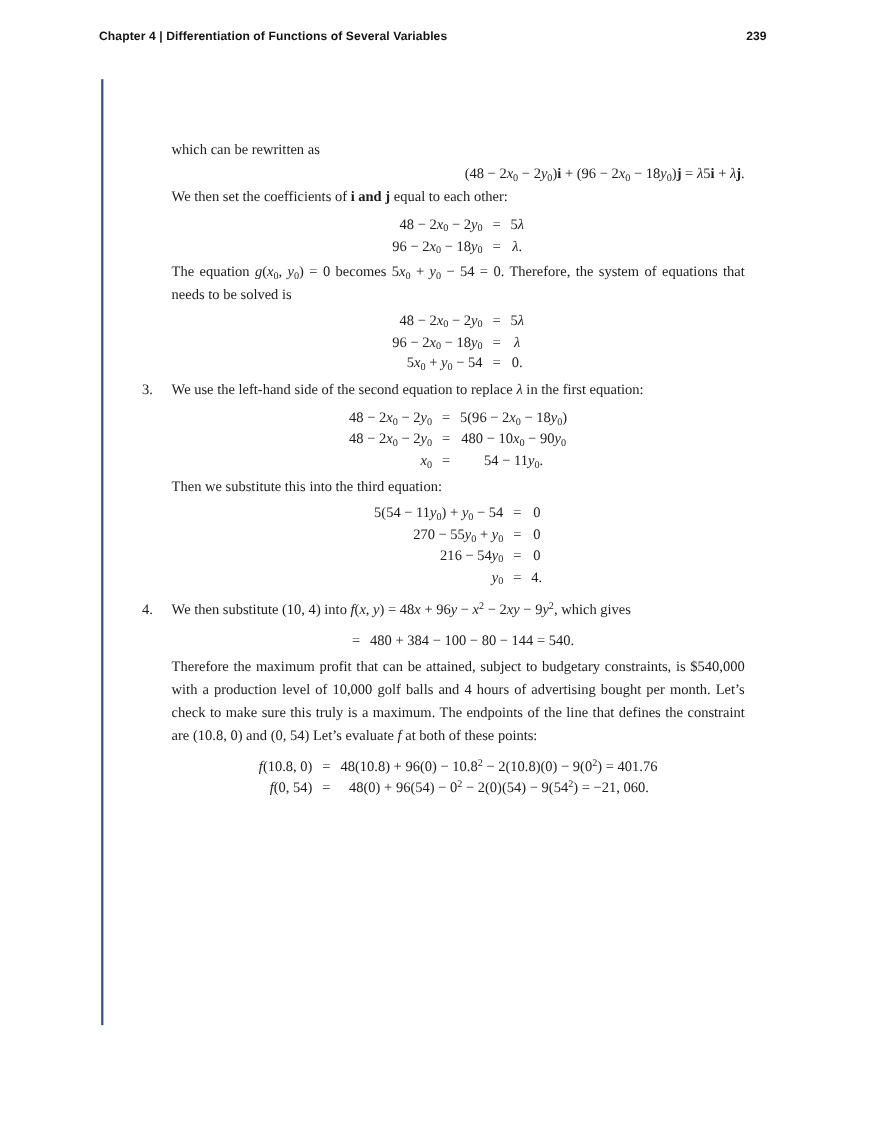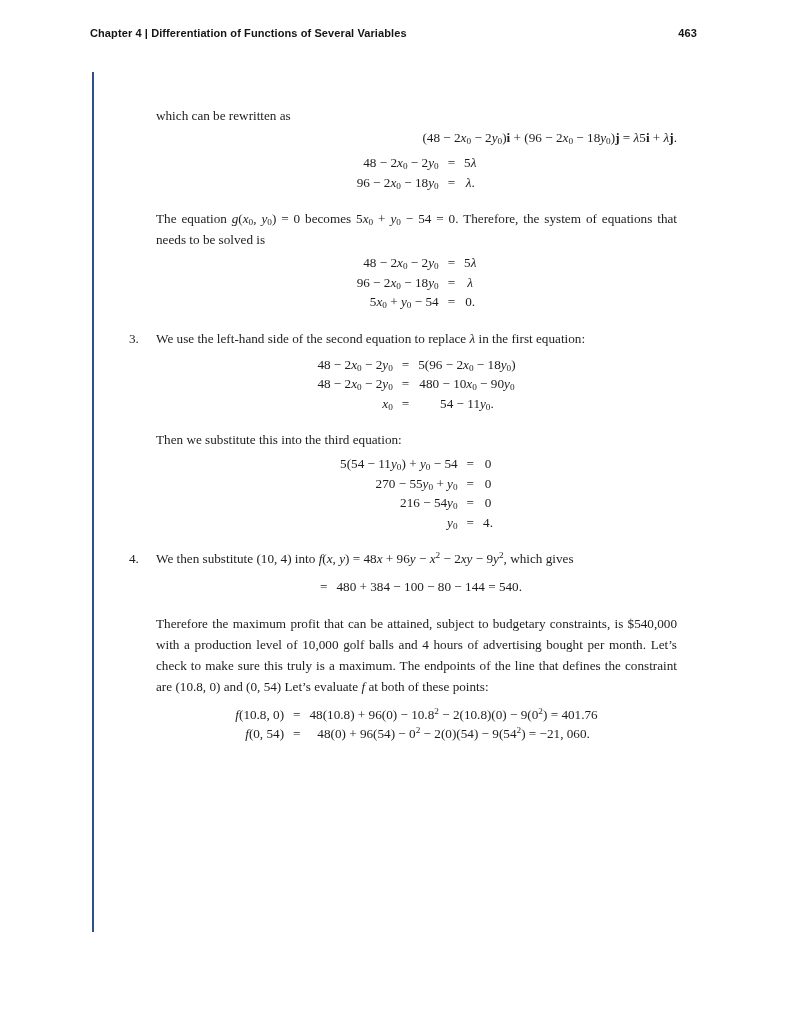--- a/index.html
+++ b/index.html
@@ -11,57 +11,58 @@
   .page-header{
     position:absolute;top:27px;left:90px;right:94px;
     display:flex;justify-content:space-between;align-items:center;
     font-family:"Liberation Sans","DejaVu Sans",sans-serif;
     font-size:11px;font-weight:600;color:#141414;letter-spacing:0.1px;
   }
   .margin-rule{
     position:absolute;left:92px;top:72px;width:2px;height:860px;
   }
   .content{
-    position:absolute;left:156px;top:105px;width:521px;
+    position:absolute;left:156px;top:125px;width:521px;
     font-size:13.2px;
   }
   p.body{margin:0;line-height:21px;text-align:justify;}
   .display-eq{margin:2px 0 0;line-height:20px;text-align:right;}
-  .eq-group{display:table;margin:16px auto;line-height:19.5px;border-spacing:0;}
+  .eq-group{display:table;margin:3px auto;line-height:19.5px;border-spacing:0;}
   .eq-row{display:table-row;}
   .eq-lhs{display:table-cell;text-align:right;white-space:nowrap;}
   .eq-rel{display:table-cell;text-align:center;padding:0 9px;}
   .eq-rhs{display:table-cell;text-align:center;white-space:nowrap;}
   .list-item{position:relative;}
   .list-num{position:absolute;left:-27px;top:0;line-height:21px;}
   sub{font-size:0.7em;line-height:0;vertical-align:-0.25em;}
   sup{font-size:0.7em;line-height:0;vertical-align:0.5em;}
   b{font-weight:bold;}  .mt3{margin-top:3px;}  .mt4{margin-top:4px;}
   .mt5{margin-top:5px;}  .mt6{margin-top:6px;}  .mt8{margin-top:8px;}
   .mt9{margin-top:9px;}  .mt12{margin-top:12px;font-family:Liberation Serif, serif;}
   .mt14{margin-top:14px;} .mt18{margin-top:18px;} .mt1{margin-top:1px;}
 </style>
 </head>
 <body>
 
 <div>
 
   <header class="page-header">
     <span>Chapter 4 | Differentiation of Functions of Several Variables</span>
-    <span>463</span>
+    <span>239</span>
   </header>
 
   <div class="margin-rule" style="background-color: rgb(47, 78, 140);"></div>
 
   <main class="content">
 
     <p class="body">which can be rewritten as</p>
 
     <div class="display-eq">(48 − 2<i>x</i><sub>0</sub> − 2<i>y</i><sub>0</sub>)<b>i</b> + (96 − 2<i>x</i><sub>0</sub> − 18<i>y</i><sub>0</sub>)<b>j</b> = <i>λ</i>5<b>i</b> + <i>λ</i><b>j</b>.</div>
 
+    <p class="body mt14">We then set the coefficients of <b>i and j</b> equal to each other:</p>
 
     <div class="eq-group mt5">
       <div class="eq-row">
         <span class="eq-lhs">48 − 2<i>x</i><sub>0</sub> − 2<i>y</i><sub>0</sub></span>
         <span class="eq-rel">=</span>
         <span class="eq-rhs">5<i>λ</i></span>
       </div>
       <div class="eq-row">
         <span class="eq-lhs">96 − 2<i>x</i><sub>0</sub> − 18<i>y</i><sub>0</sub></span>
         <span class="eq-rel">=</span>

